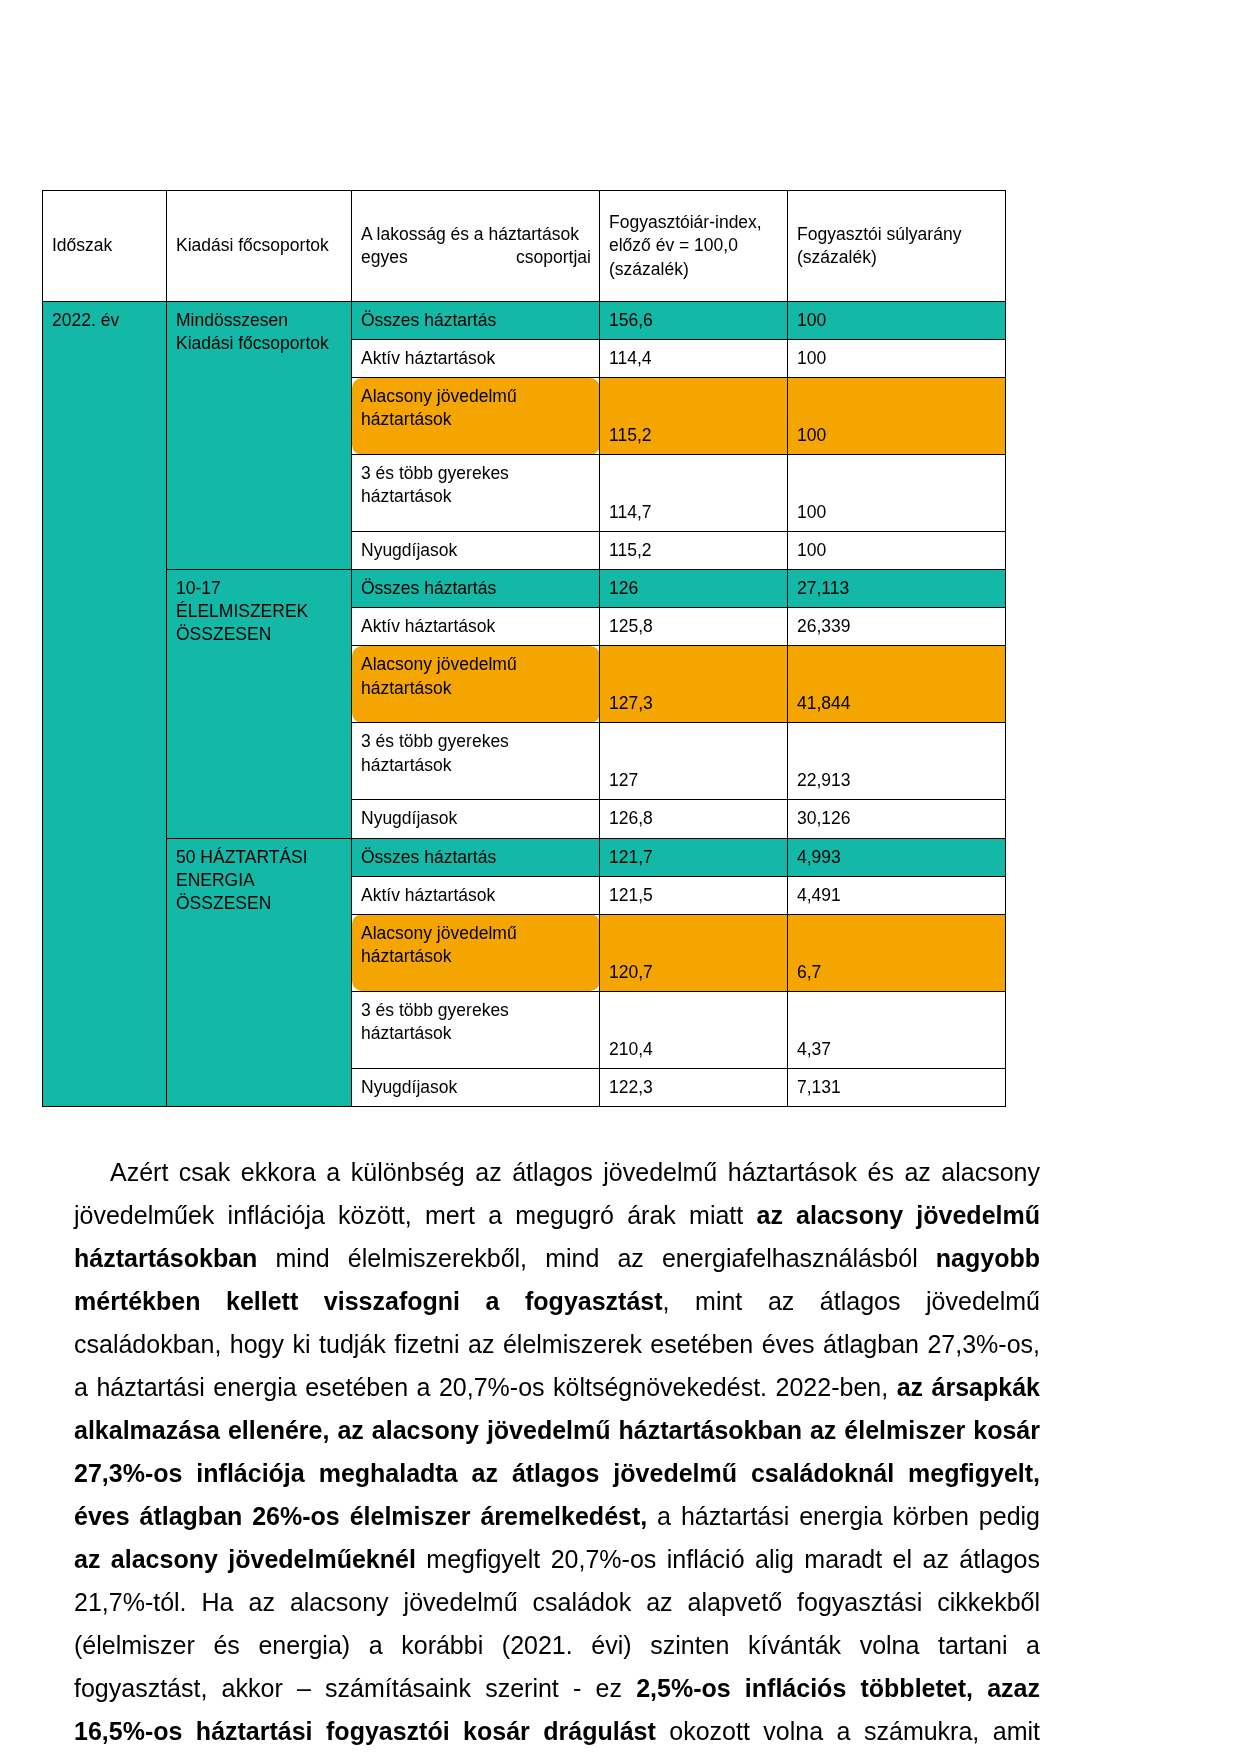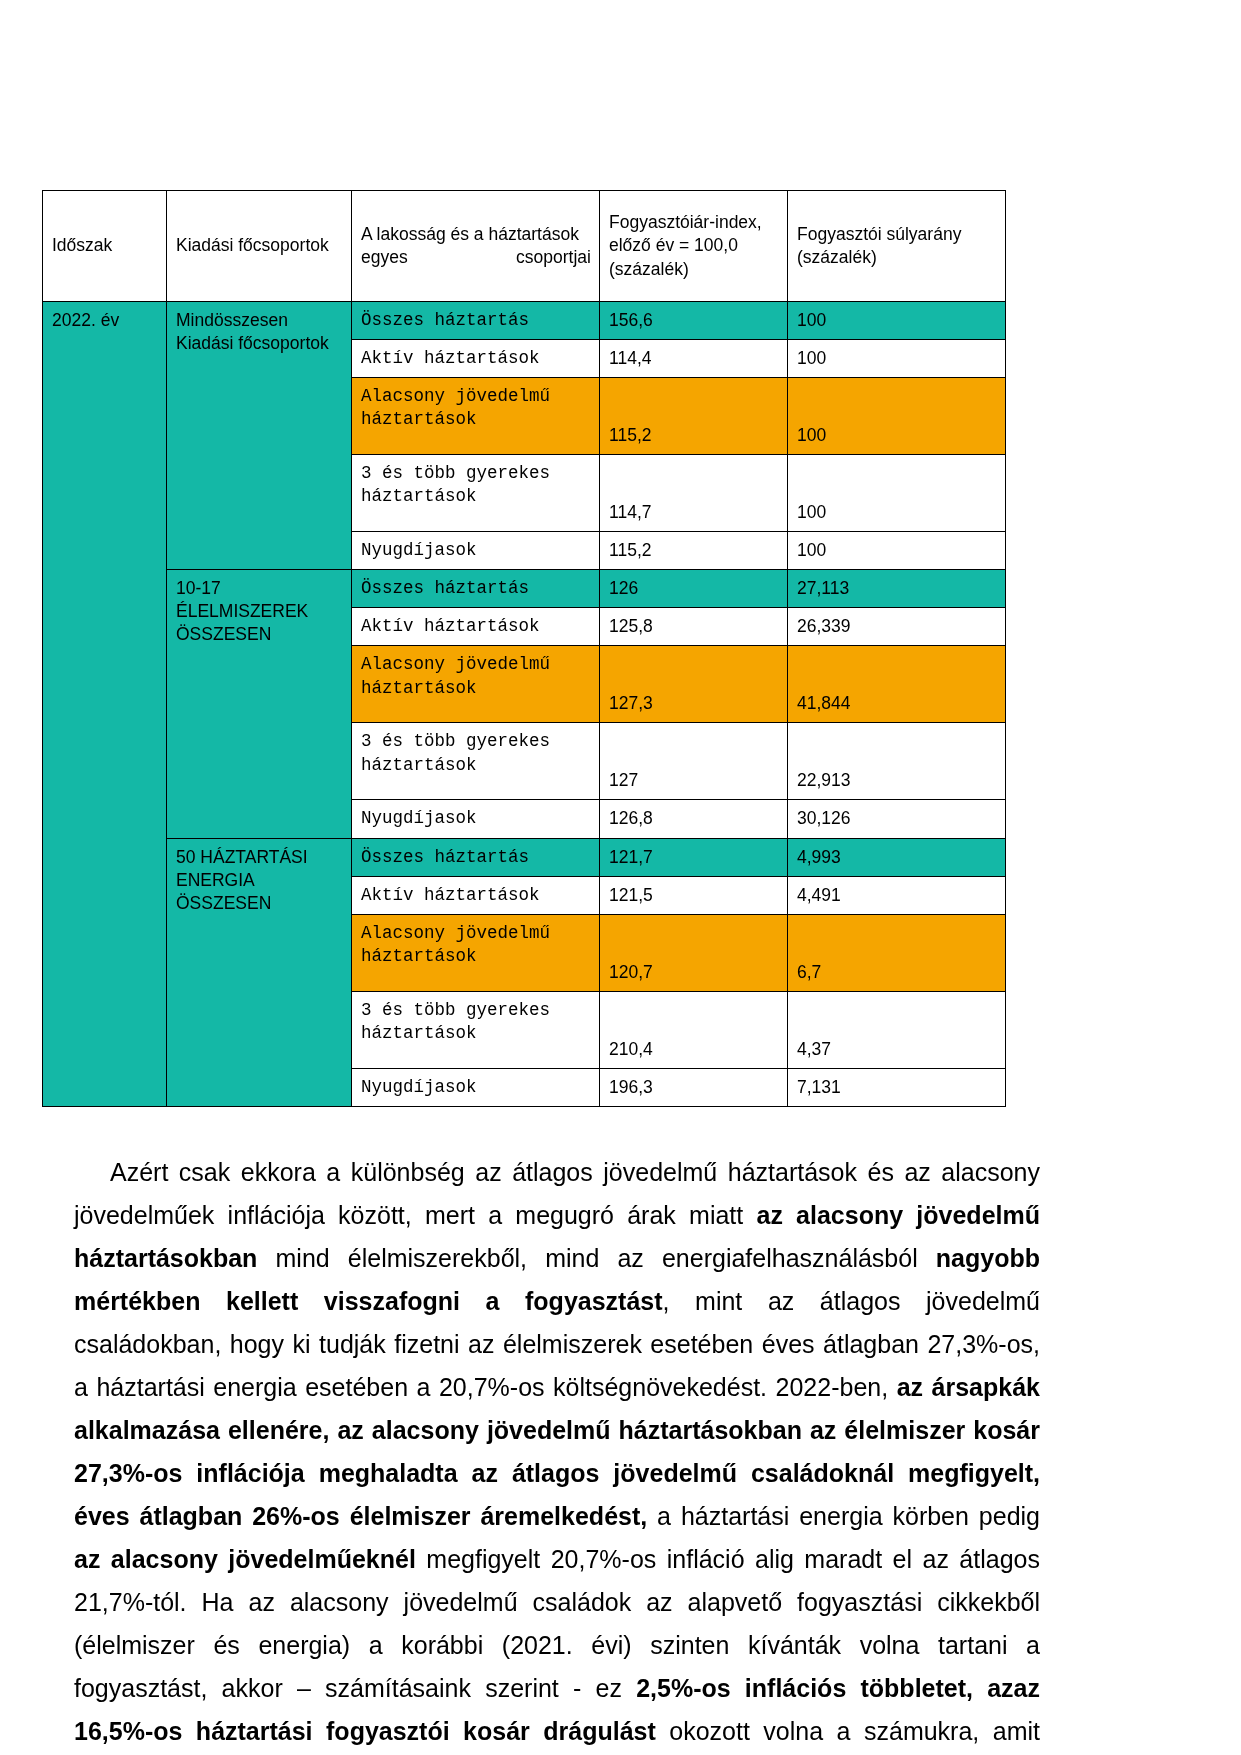--- a/index.html
+++ b/index.html
@@ -55,23 +55,23 @@
   .row-orange td { background: #f5a500; }
   td.grp {
     vertical-align: middle;
     font-weight: bold;
   }
   td.period {
     vertical-align: middle;
     text-align: left;
     font-weight: normal;
   }
-  td.label { font-weight: bold; font-family: Liberation Mono, monospace; }
+  td.label { font-weight: bold; }
   td.num { font-weight: normal; }
-  td.tall { height: 62px; }
+  td.tall { height: 62px; border-radius: 10px; }
   .srcline {
     margin-top: 9px;
     font-family: "Liberation Sans", sans-serif;
     font-size: 19px;
     letter-spacing: .1px;
   }
   
   .bodytext {
     margin-top: 44px;
     font-family: "Liberation Sans", sans-serif;
@@ -177,21 +177,21 @@
           <td class="num" style="vertical-align: bottom; margin-top: 38px;">120,7</td>
           <td class="num" style="vertical-align: bottom;">6,7</td>
         </tr>
         <tr>
           <td class="label justify tall">3 és több gyerekes háztartások</td>
           <td class="num" style="vertical-align: bottom;">210,4</td>
           <td class="num" style="vertical-align: bottom;">4,37</td>
         </tr>
         <tr>
           <td class="label">Nyugdíjasok</td>
-          <td class="num">196,3</td>
+          <td class="num">122,3</td>
           <td class="num">7,131</td>
         </tr>
       </tbody>
   </table>
 
 
   <p class="bodytext" id="body-paragraph"><span>Azért csak ekkora a különbség az átlagos jövedelmű háztartások és az alacsony jövedelműek inflációja között, mert a megugró árak miatt </span><b>az alacsony jövedelmű háztartásokban</b><span> mind élelmiszerekből, mind az energiafelhasználásból </span><b>nagyobb mértékben kellett visszafogni a fogyasztást</b><span>, mint az átlagos jövedelmű családokban, hogy ki tudják fizetni az élelmiszerek esetében éves átlagban 27,3%-os, a háztartási energia esetében a 20,7%-os költségnövekedést.  2022-ben, </span><b>az ársapkák alkalmazása ellenére, az alacsony jövedelmű háztartásokban az élelmiszer kosár 27,3%-os inflációja meghaladta az átlagos jövedelmű családoknál megfigyelt, éves átlagban 26%-os élelmiszer áremelkedést,</b><span> a háztartási energia körben pedig </span><b>az alacsony jövedelműeknél</b><span> megfigyelt 20,7%-os infláció alig maradt el az átlagos 21,7%-tól. Ha az alacsony jövedelmű családok az alapvető fogyasztási cikkekből (élelmiszer és energia) a korábbi (2021. évi) szinten kívánták volna tartani a  fogyasztást, akkor – számításaink szerint - ez </span><b>2,5%-os inflációs többletet, azaz 16,5%-os háztartási fogyasztói kosár drágulást</b><span> okozott volna a számukra, amit azonban már nem tudtak finanszírozni. Vissza kellett fogniuk az alapvető szükségleteikre fordítandó kiadásokat, hogy az egyéb, szintén dráguló tételekre (pl. gyermek nevelés, munkába járás, telefon használat, egészségügyi kiadások) is maradjon fedezet. Mindezt figyelembe véve okkal állíthatjuk, hogy</span></p>
 
 </div>
 

